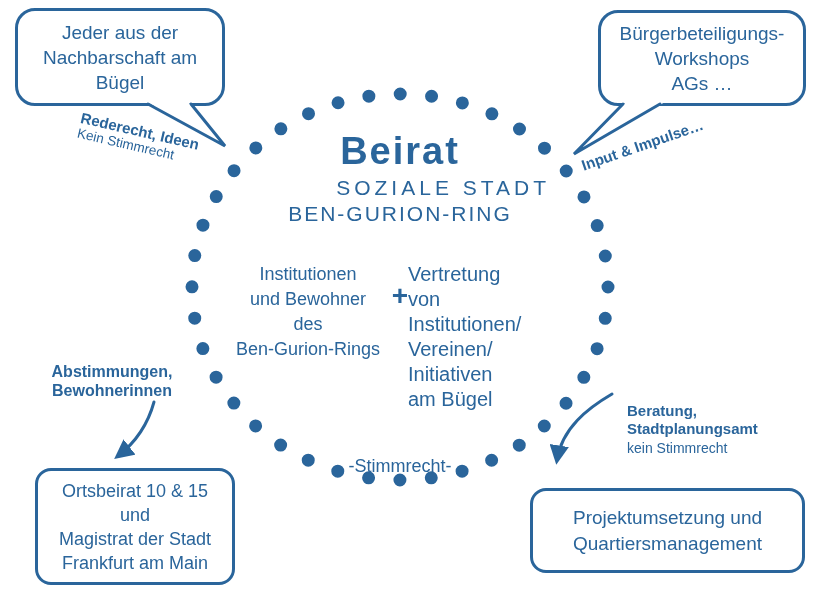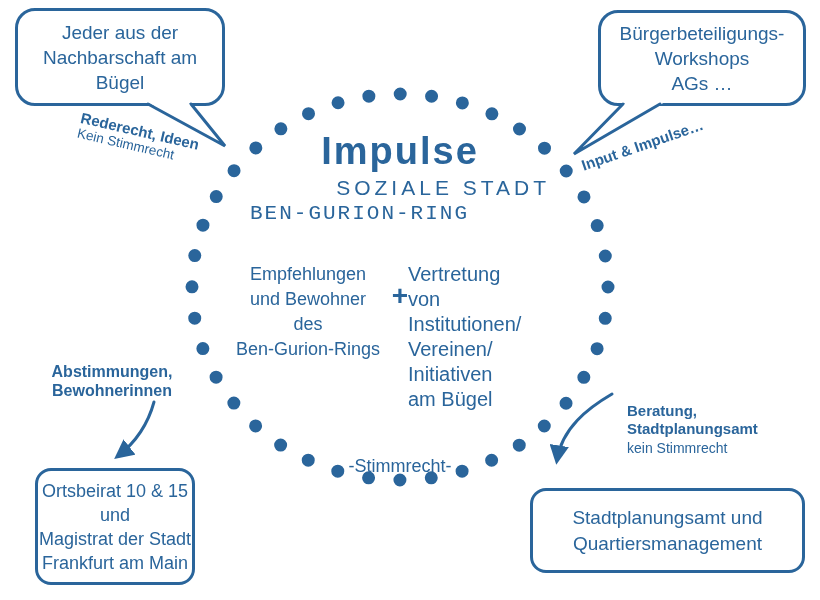--- a/index.html
+++ b/index.html
@@ -14,21 +14,21 @@
   
   .bubble {
     position:absolute; background:#fff;
     border:3px solid var(--blue,#2a659b); border-radius:20px;
     display:flex; align-items:center; justify-content:center;
     text-align:center; z-index:1;
   }
   .bubble .bubble-text { white-space:pre-line; }
   .b-tl { left:15px;  top:8px;   width:210px; height:98px;  font-size:19px; line-height:25px;align-items:center; }
   .b-tr { left:598px; top:10px;  width:208px; height:96px;  font-size:19px; line-height:25px; }
-  .b-bl { left:35px;  top:468px; width:160px; height:117px; font-size:18px; line-height:24px; border-radius:16px; }
+  .b-bl { left:35px;  top:468px; width:200px; height:117px; font-size:18px; line-height:24px; border-radius:16px; }
   .b-br { left:530px; top:488px; width:275px; height:85px;  font-size:19px; line-height:26px; border-radius:16px; }
 
   
   .note { position:absolute; z-index:2; }
   .note .bold { font-weight:bold; }
   .n-tl { left:83px; top:109px; transform:rotate(13deg); transform-origin:0 0; }
   .n-tl .bold { font-size:15px; }
   .n-tl .reg  { font-size:13.5px; }
   .n-tr { left:582px; top:157px; transform:rotate(-19deg); transform-origin:0 50%;
           font-weight:bold; font-size:15px; }
@@ -36,22 +36,22 @@
           font-weight:bold; font-size:16px; line-height:19px; }
   .n-br { left:627px; top:402px; }
   .n-br .bold { font-size:15px; line-height:18px; }
   .n-br .reg  { font-size:14px; margin-top:2px; }
 
   
   .c-title { position:absolute; left:250px; top:130px; width:300px; text-align:center;
              font-size:38px; font-weight:bold; letter-spacing:2px; }
   .c-sub1  { position:absolute; left:250px; top:176px; width:300px; text-align:right;
              font-size:21px; letter-spacing:4px; }
-  .c-sub2  { position:absolute; left:250px; top:202px; width:300px; 
-             font-size:21px; letter-spacing:2px;font-family:Liberation Mono, monospace; }
+  .c-sub2  { position:absolute; left:250px; top:202px; width:300px; text-align:center;
+             font-size:21px; letter-spacing:2px; }
   .c-left  { position:absolute; left:218px; top:262px; width:180px; text-align:center;
              font-size:18px; line-height:25px; }
   .c-plus  { position:absolute; left:385px; top:280px; width:30px; text-align:center;
              font-size:28px; font-weight:bold; }
   .c-right { position:absolute; left:408px; top:262px; width:168px; text-align:left;
              font-size:20px; line-height:25px; }
   .c-vote  { position:absolute; left:310px; top:456px; width:180px; text-align:center;
              font-size:18px; }
 
   
@@ -82,44 +82,44 @@
   </div>
 
   <div class="bubble b-bl">
     <span class="bubble-text">Ortsbeirat 10 &amp; 15
 und
 Magistrat der Stadt
 Frankfurt am Main</span>
   </div>
 
   <div class="bubble b-br">
-    <span class="bubble-text">Stadtplanungsamt und
+    <span class="bubble-text">Projektumsetzung und
 Quartiersmanagement</span>
   </div>
 
   <div class="note n-tl">
     <div class="bold">Rederecht, Ideen</div>
     <div class="reg">Kein Stimmrecht</div>
   </div>
 
   <div class="note n-tr">Input &amp; Impulse…</div>
 
   <div class="note n-bl pre">Abstimmungen,
 Bewohnerinnen</div>
 
   <div class="note n-br">
     <div class="bold pre">Beratung,
 Stadtplanungsamt</div>
     <div class="reg">kein Stimmrecht</div>
   </div>
 
-  <div class="c-title">Impulse</div>
+  <div class="c-title">Beirat</div>
   <div class="c-sub1">SOZIALE STADT</div>
   <div class="c-sub2">BEN-GURION-RING</div>
-  <div class="c-left pre">Empfehlungen
+  <div class="c-left pre">Institutionen
 und Bewohner
 des
 Ben-Gurion-Rings</div>
   <div class="c-plus">+</div>
   <div class="c-right pre">Vertretung
 von
 Institutionen/
 Vereinen/
 Initiativen
 am Bügel</div>

